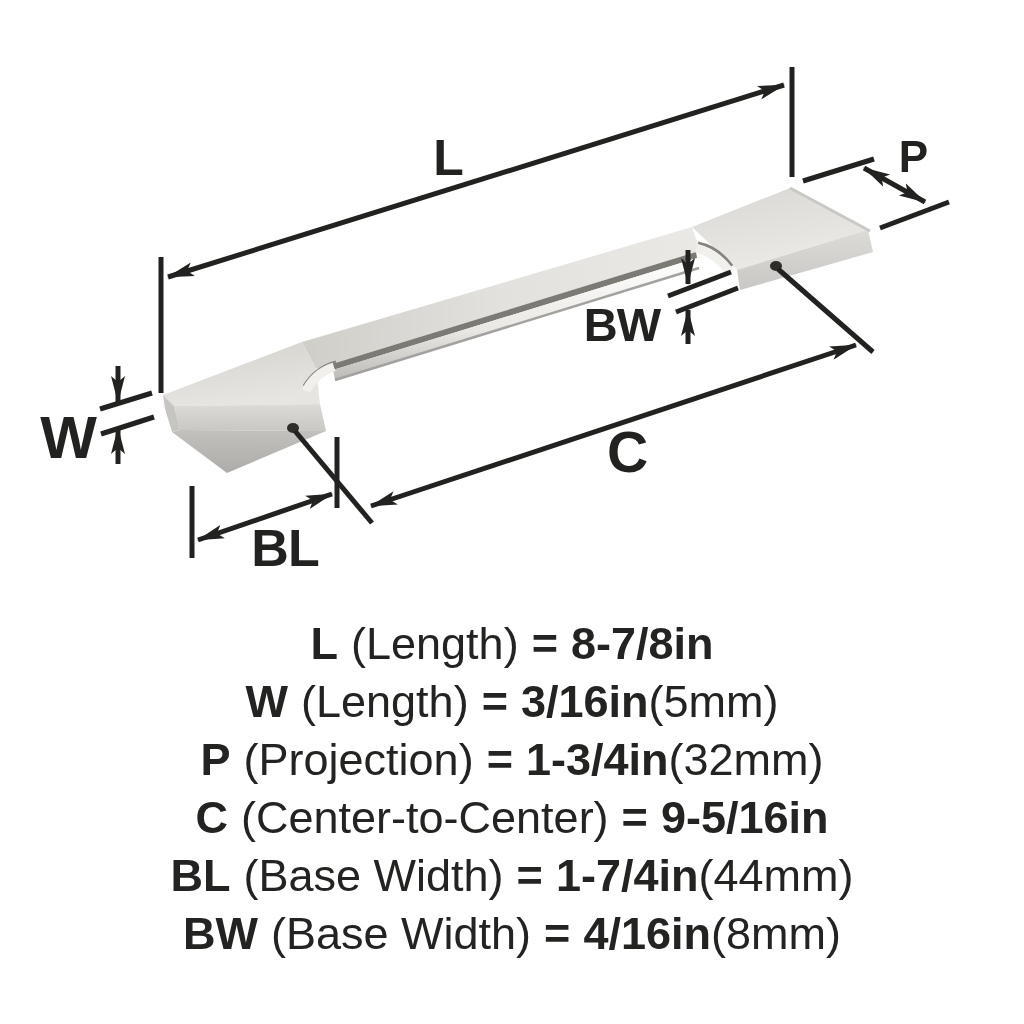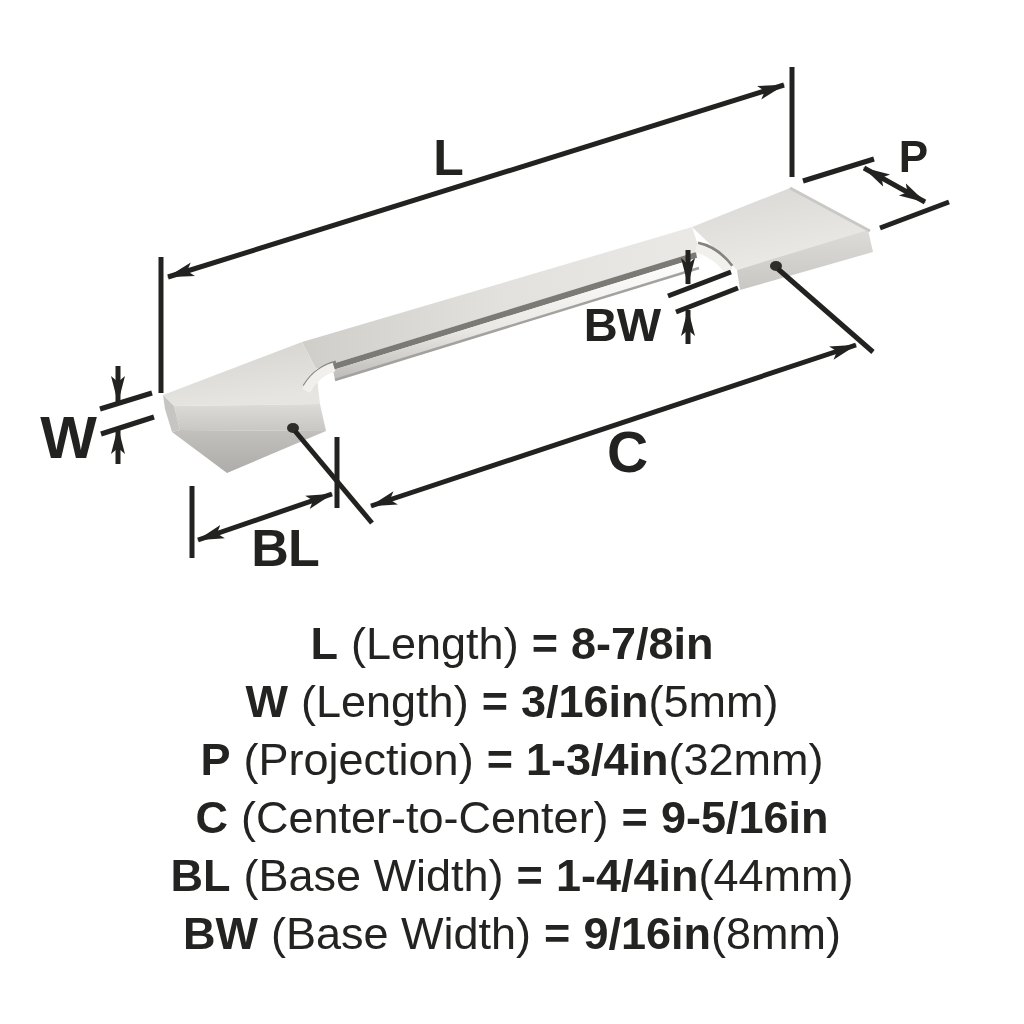--- a/index.html
+++ b/index.html
@@ -160,29 +160,29 @@
     <span class="val">
           <span class="b">9-5/16in</span>
         </span>
   </div>
 
   <div class="spec-row">
     <span class="b">BL</span>
     <span class="r">(Base Width)</span>
     <span class="b">=</span>
     <span class="val">
-          <span class="b">1-4/4in</span>
+          <span class="b">1-7/4in</span>
           <span class="r">(44mm)</span>
         </span>
   </div>
 
   <div class="spec-row">
     <span class="b">BW</span>
     <span class="r">(Base Width)</span>
     <span class="b">=</span>
     <span class="val">
-          <span class="b">9/16in</span>
+          <span class="b">4/16in</span>
           <span class="r">(8mm)</span>
         </span>
   </div>
 
 </div>
 </div>
 
 </body></html>

